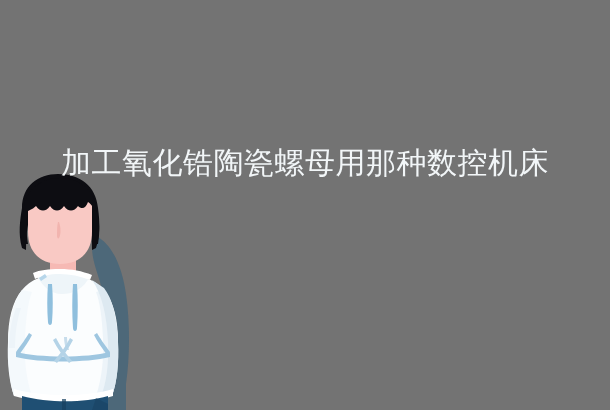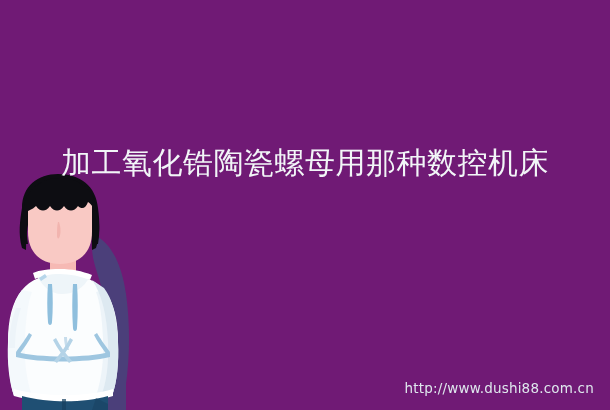--- a/index.html
+++ b/index.html
@@ -8,21 +8,21 @@
     background: #ffffff;
   }
   body {
     font-family: "DejaVu Sans", "Liberation Sans", sans-serif;
   }
   #banner {
     position: relative;
     width: 610px;
     height: 410px;
     overflow: hidden;
-    background: #701a75;
+    background: #737373;
   }
   #headline {
     position: absolute;
     left: 0;
     top: 143px;
     width: 610px;
     text-align: center;
     font-family: "DejaVu Sans", "Liberation Sans", sans-serif;
     font-size: 30px;
     line-height: 40px;
@@ -139,15 +139,14 @@
         <path d="M22 226 C48 233 84 233 108 226 L108 240 L22 240 Z" fill="#1f4f73"></path>
         <path d="M62 229 L66 229 L66 240 L62 240 Z" fill="#17405f" opacity="0.7"></path>
         <path d="M96 228 C102 231 106 233 108 234 L108 240 L92 240 Z" fill="#17405f" opacity="0.5"></path>
       </g>
 
     </svg>
   </div>
 
   <div id="headline">加工氧化锆陶瓷螺母用那种数控机床</div>
 
-  <div id="watermark">http://www.dushi88.com.cn</div>
 
 </div>
 
 </body></html>

